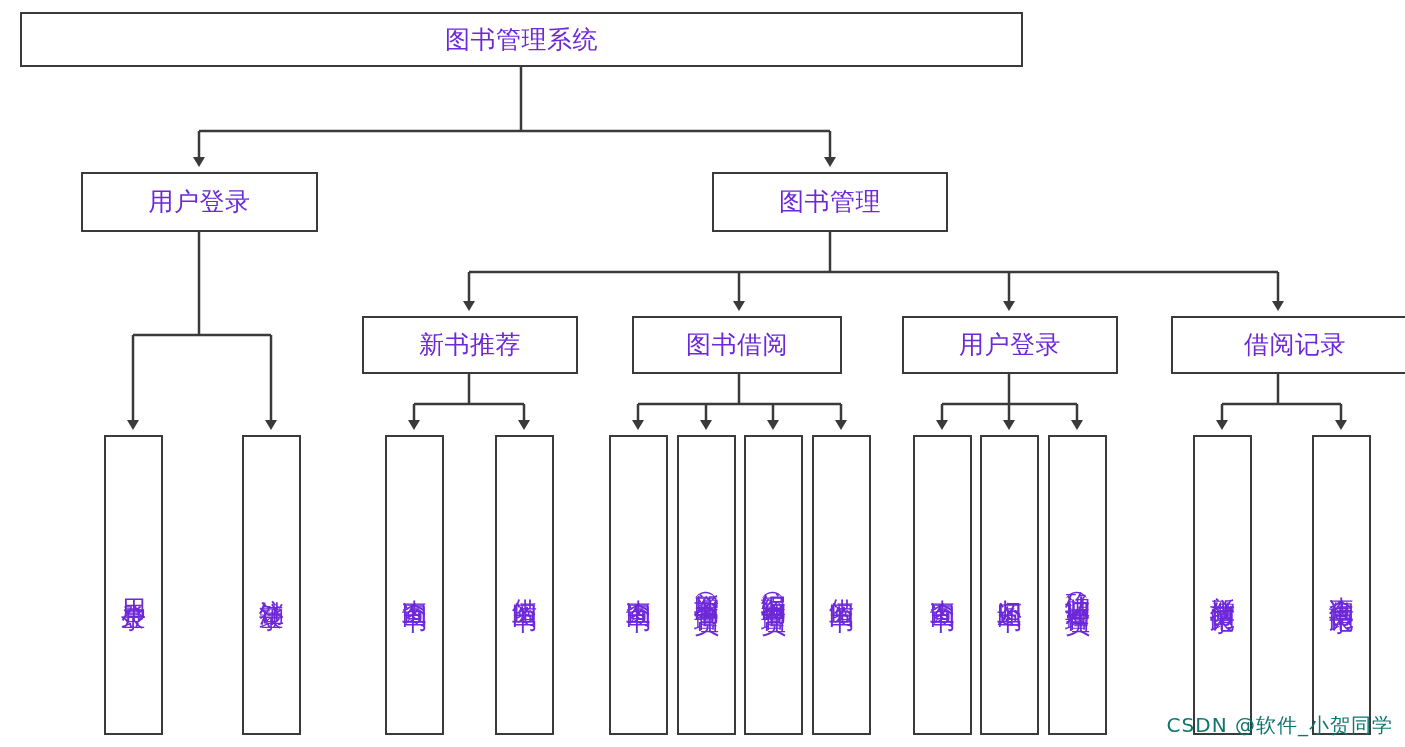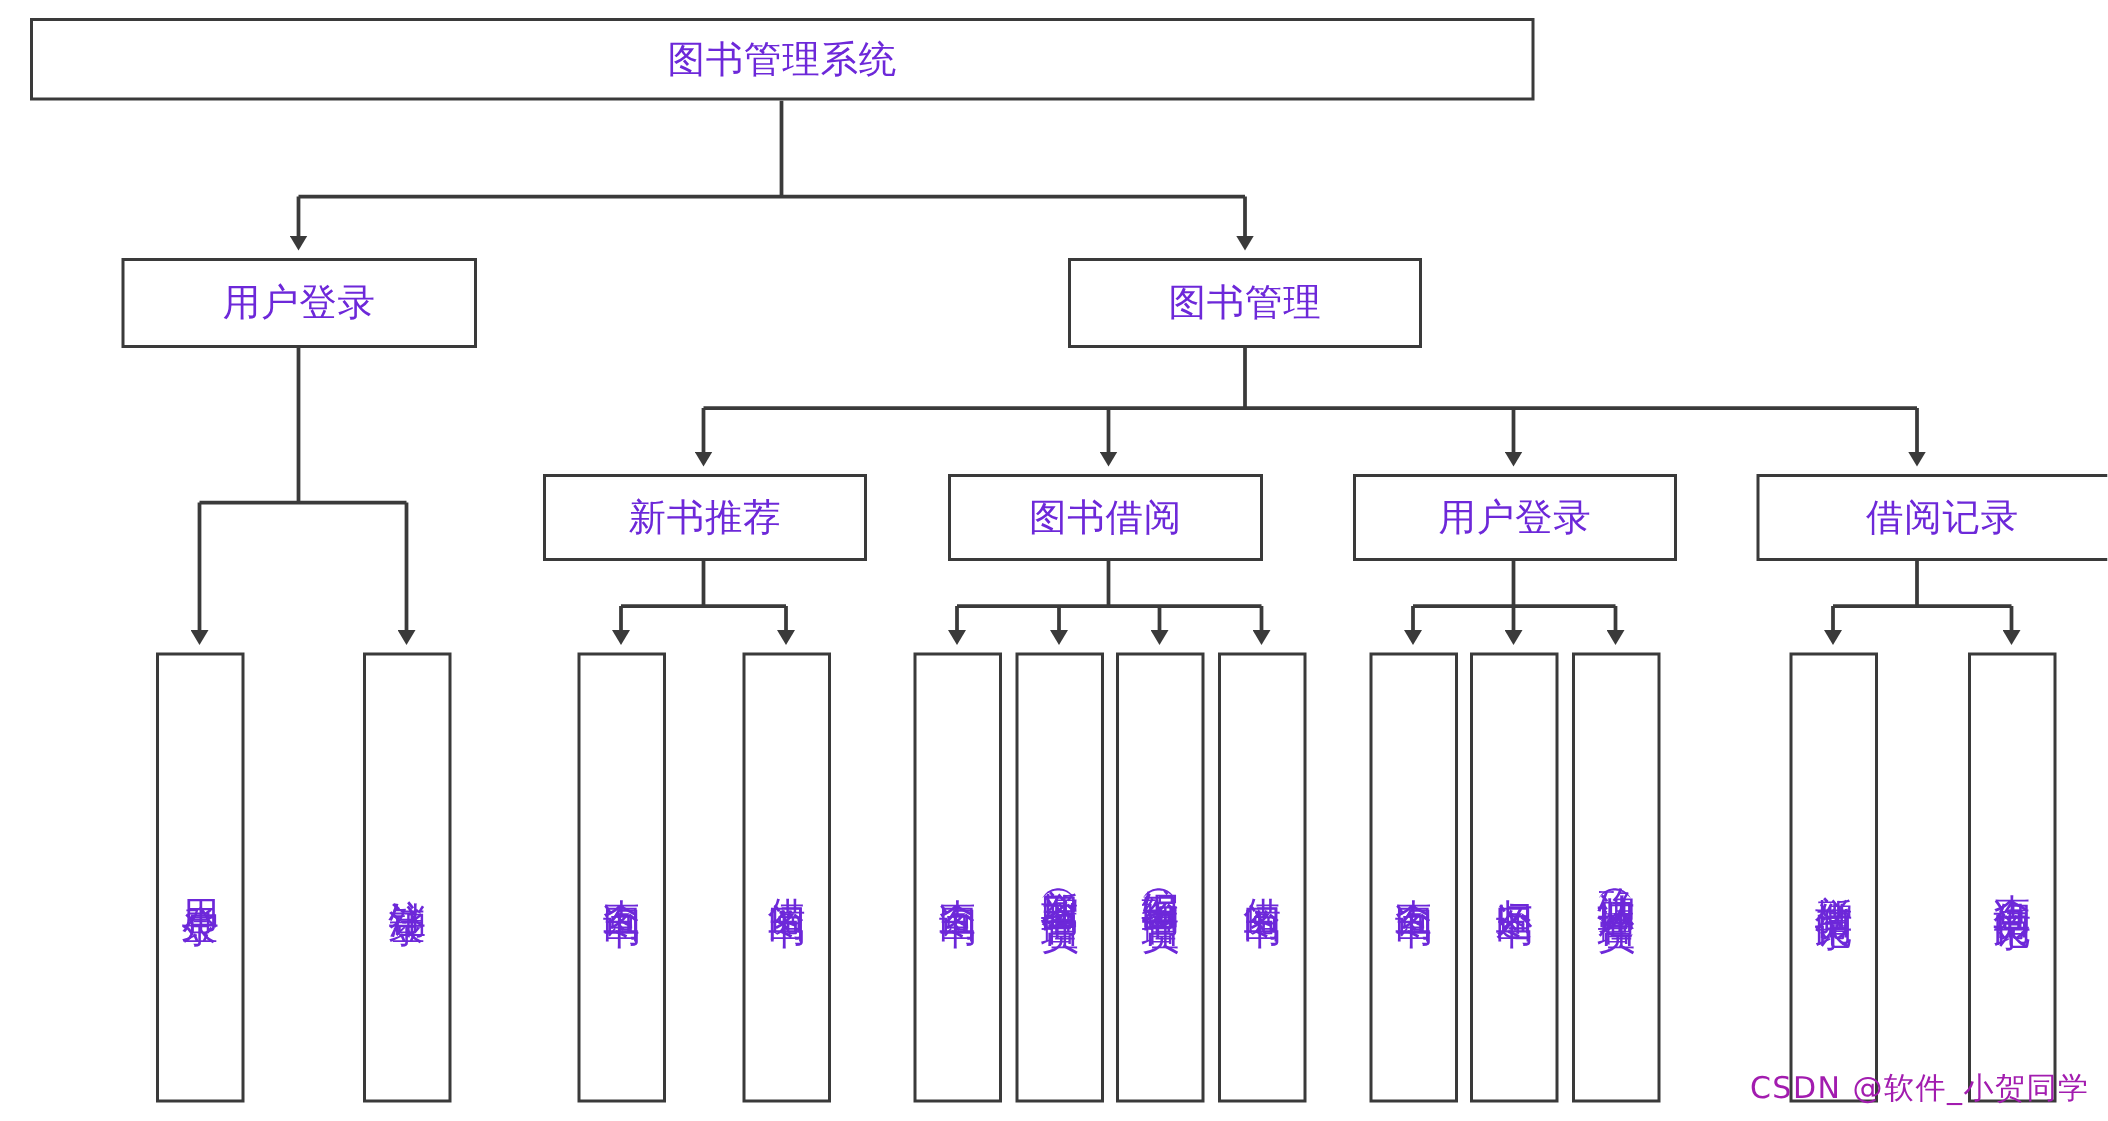--- a/index.html
+++ b/index.html
@@ -54,21 +54,21 @@
     font-size: 25px;
     letter-spacing: 3px;
     line-height: 1;
     text-align: center;
   }
   #watermark {
     position: absolute;
     right: 12px;
     bottom: 8px;
     font-size: 20px;
-    color: #a21caf;
+    color: #0f766e;
     letter-spacing: 1px;
     white-space: nowrap;
     z-index: 5;
   }
 </style>
 </head>
 <body>
 
 <div id="canvas">
 

